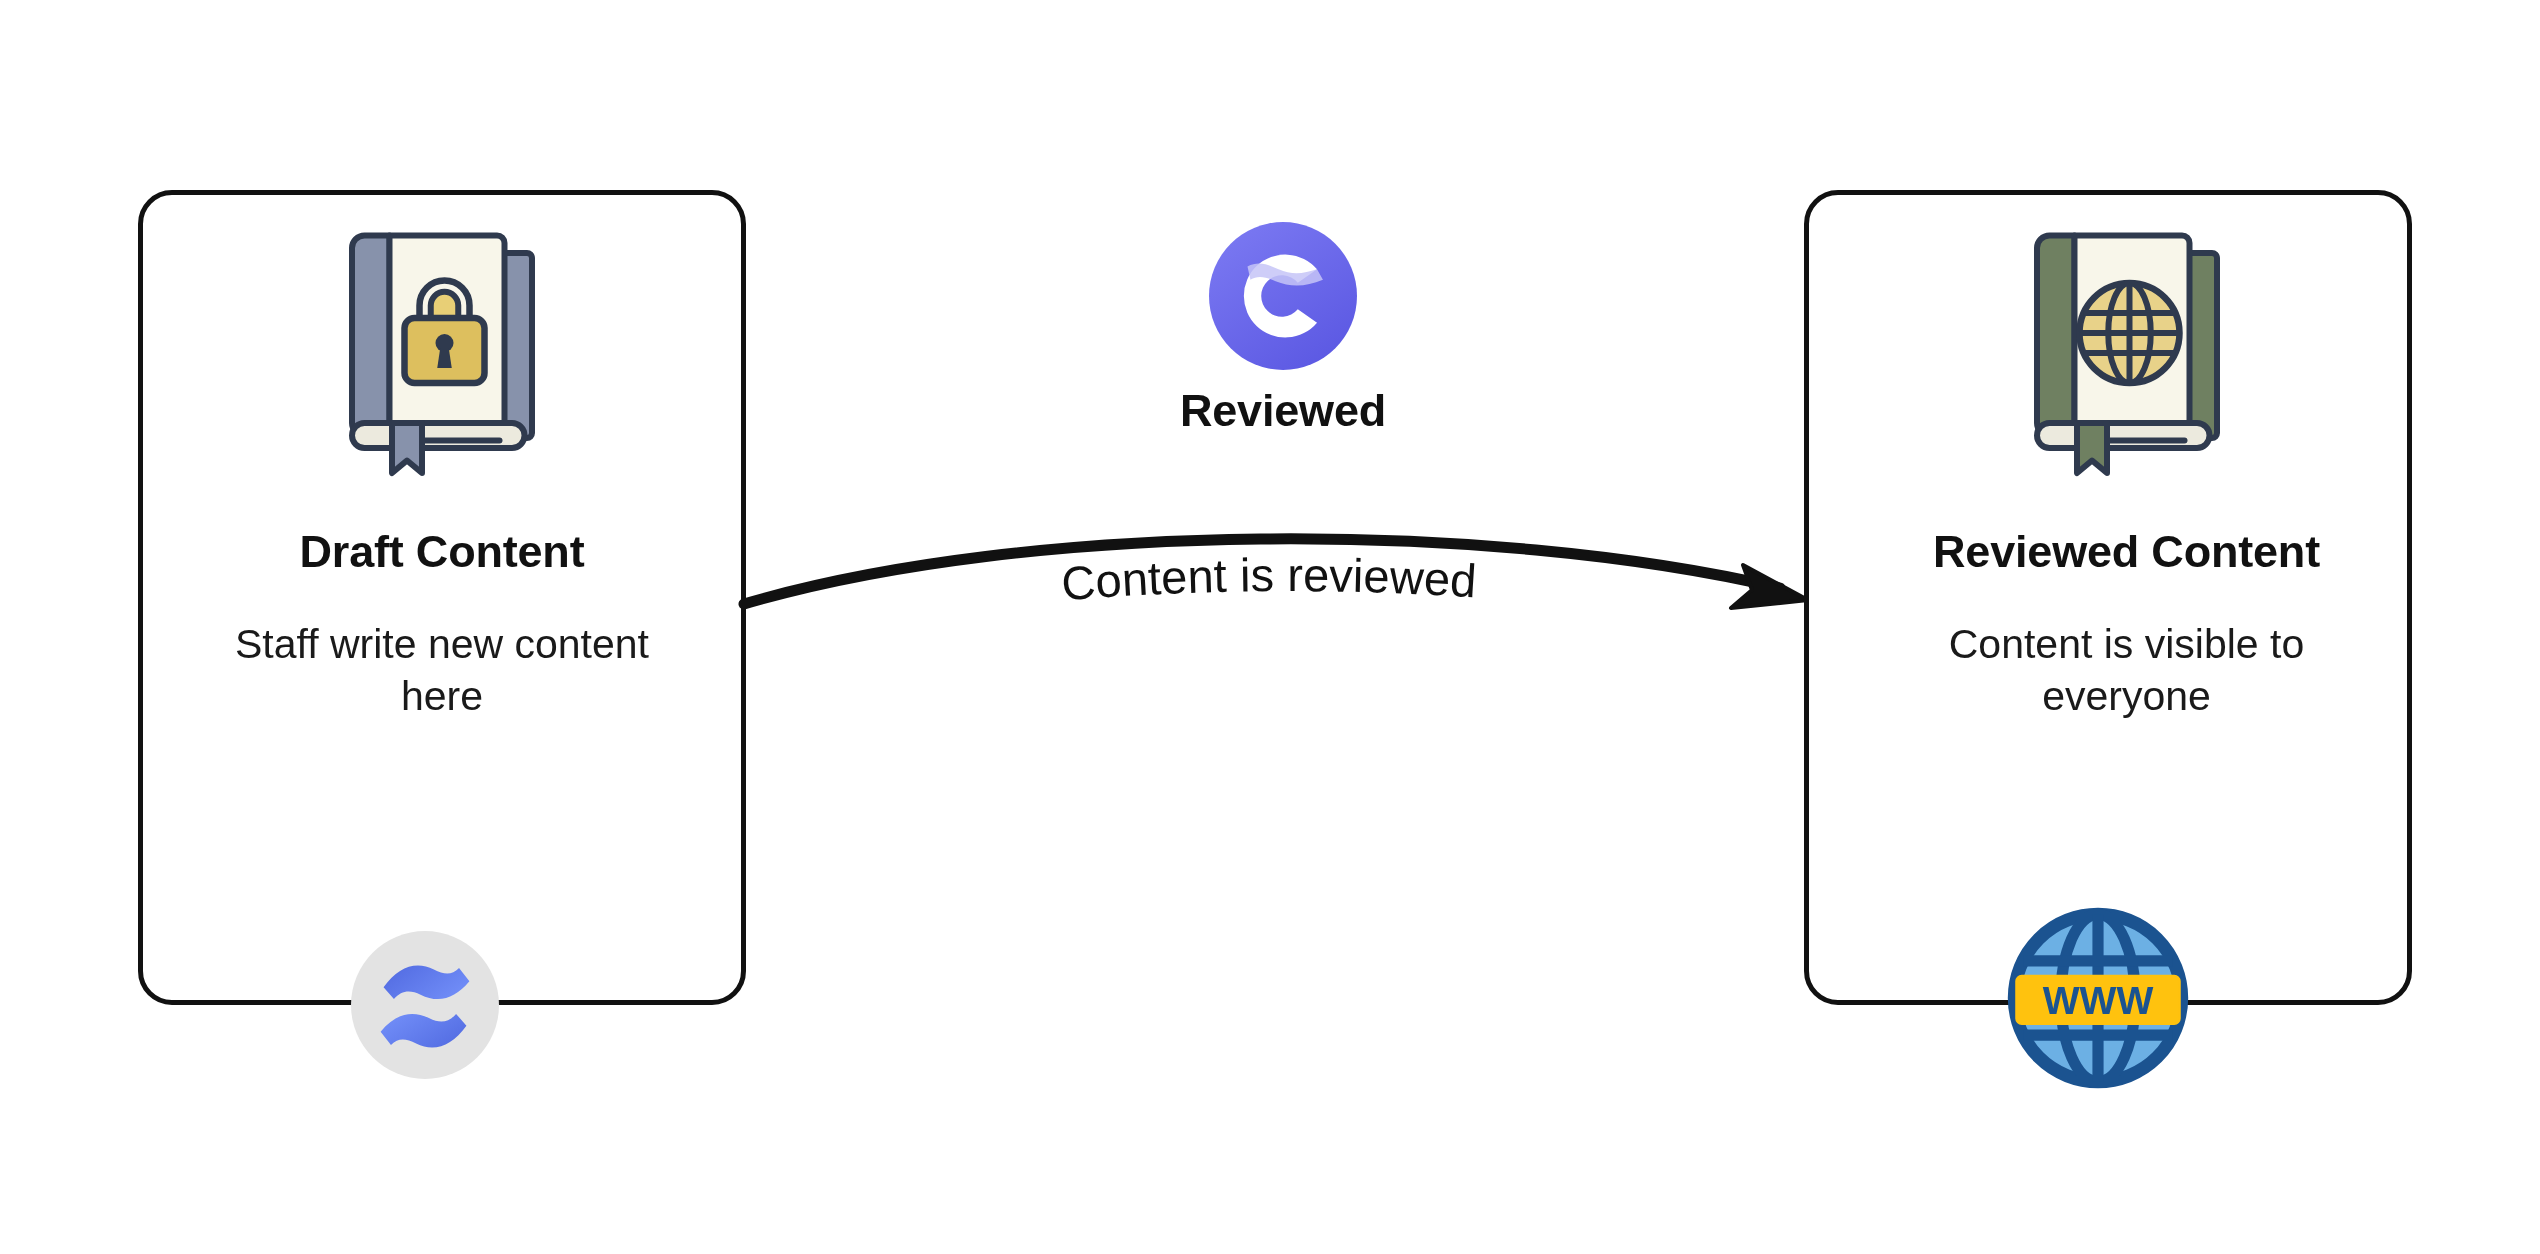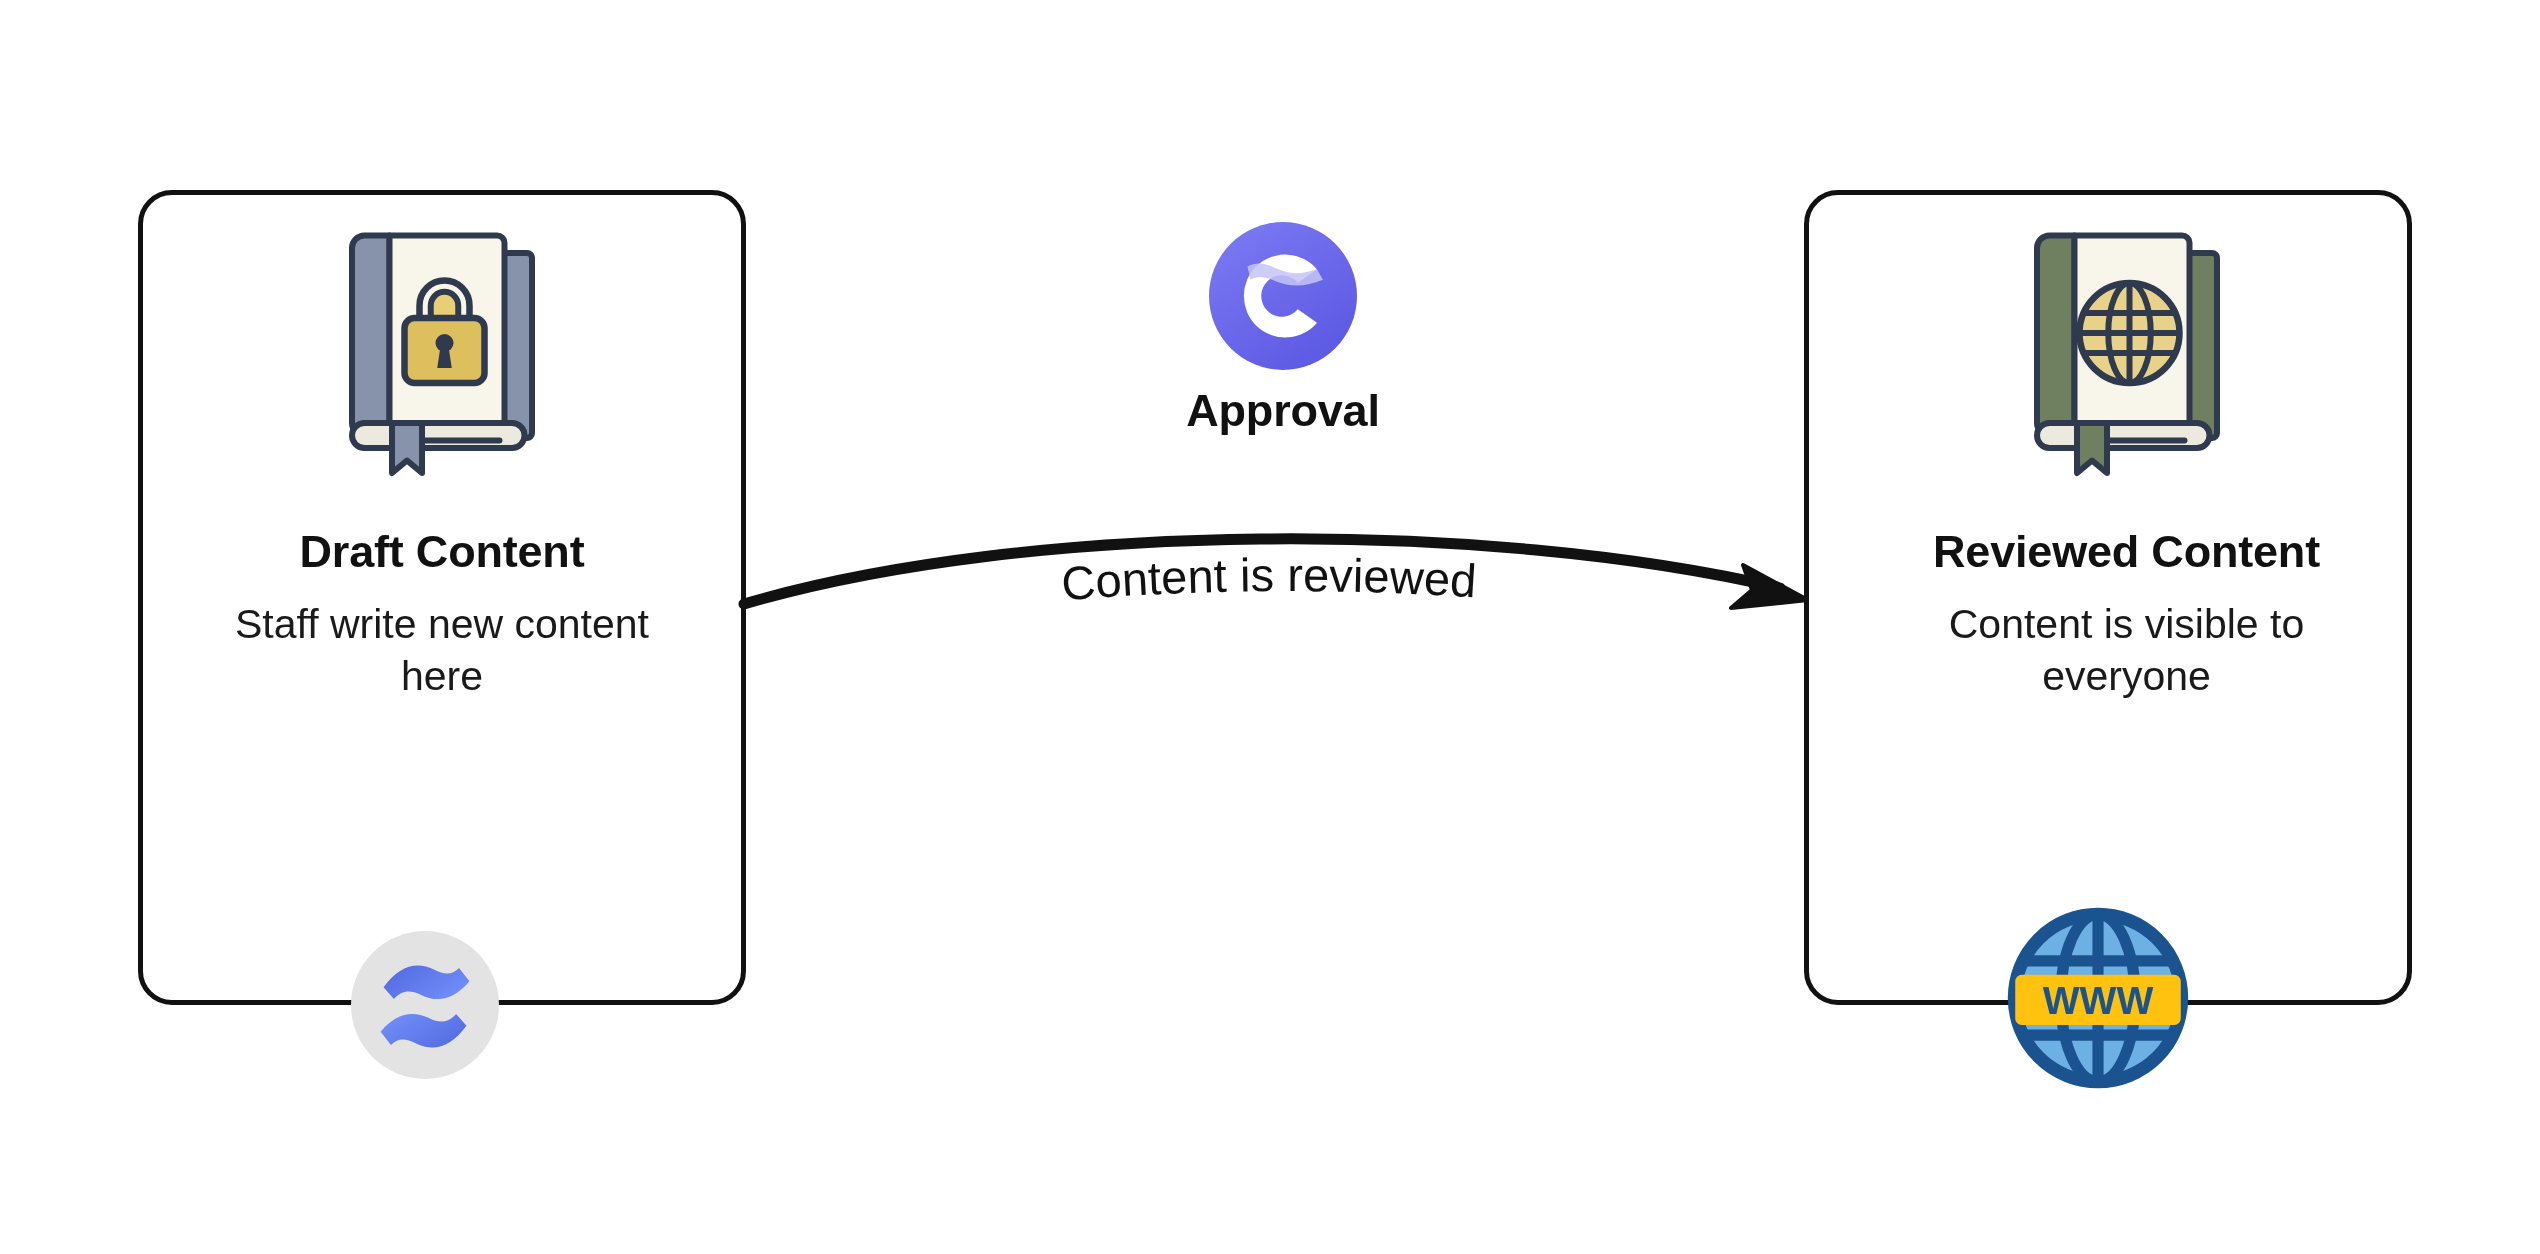--- a/index.html
+++ b/index.html
@@ -59,21 +59,21 @@
     font-size: 45px;
     font-weight: 700;
     letter-spacing: -0.2px;
     color: #111111;
     text-align: center;
     line-height: 1;
     white-space: nowrap;
   }
 
   .card-desc {
-    margin-top: 24px;
+    margin-top: 44px;
     font-size: 41px;
     font-weight: 400;
     line-height: 1.28;
     color: #1a1a1a;
     text-align: center;
     max-width: 440px;
   }
 
   
   .badge {
@@ -186,21 +186,21 @@
       <defs>
         <linearGradient id="appGrad" x1="0.15" y1="0" x2="0.85" y2="1">
           <stop offset="0" stop-color="#7b79f2"></stop>
           <stop offset="1" stop-color="#5a57e2"></stop>
         </linearGradient>
       </defs>
       <circle cx="50" cy="50" r="50" fill="url(#appGrad)"></circle>
       <path d="M73 32 A28 28 0 1 0 73 68 L60 59 A14 14 0 1 1 60 41 Z" fill="#ffffff"></path>
       <path d="M26 30 c8 -4 14 -1 21 2 c9 4 17 3 26 0 l4 7 c-12 5 -22 5 -32 1 c-7 -3 -12 -4 -17 -1 z" fill="#c6c4f7" opacity="0.85"></path>
     </svg>
-    <div id="approval-label">Approval</div>
+    <div id="approval-label">Reviewed</div>
   </div>
 
   <svg id="connector" viewBox="0 0 1160 220" aria-hidden="true">
     <defs>
       <path id="arcPath" d="M 44 124 C 330 40, 790 40, 1096 110"></path>
       <path id="labelPath" d="M 44 176 C 330 92, 790 92, 1096 162"></path>
     </defs>
 
     <path d="M 44 124 C 330 40, 790 40, 1080 108" fill="none" stroke="#111111" stroke-width="11" stroke-linecap="round"></path>
 

